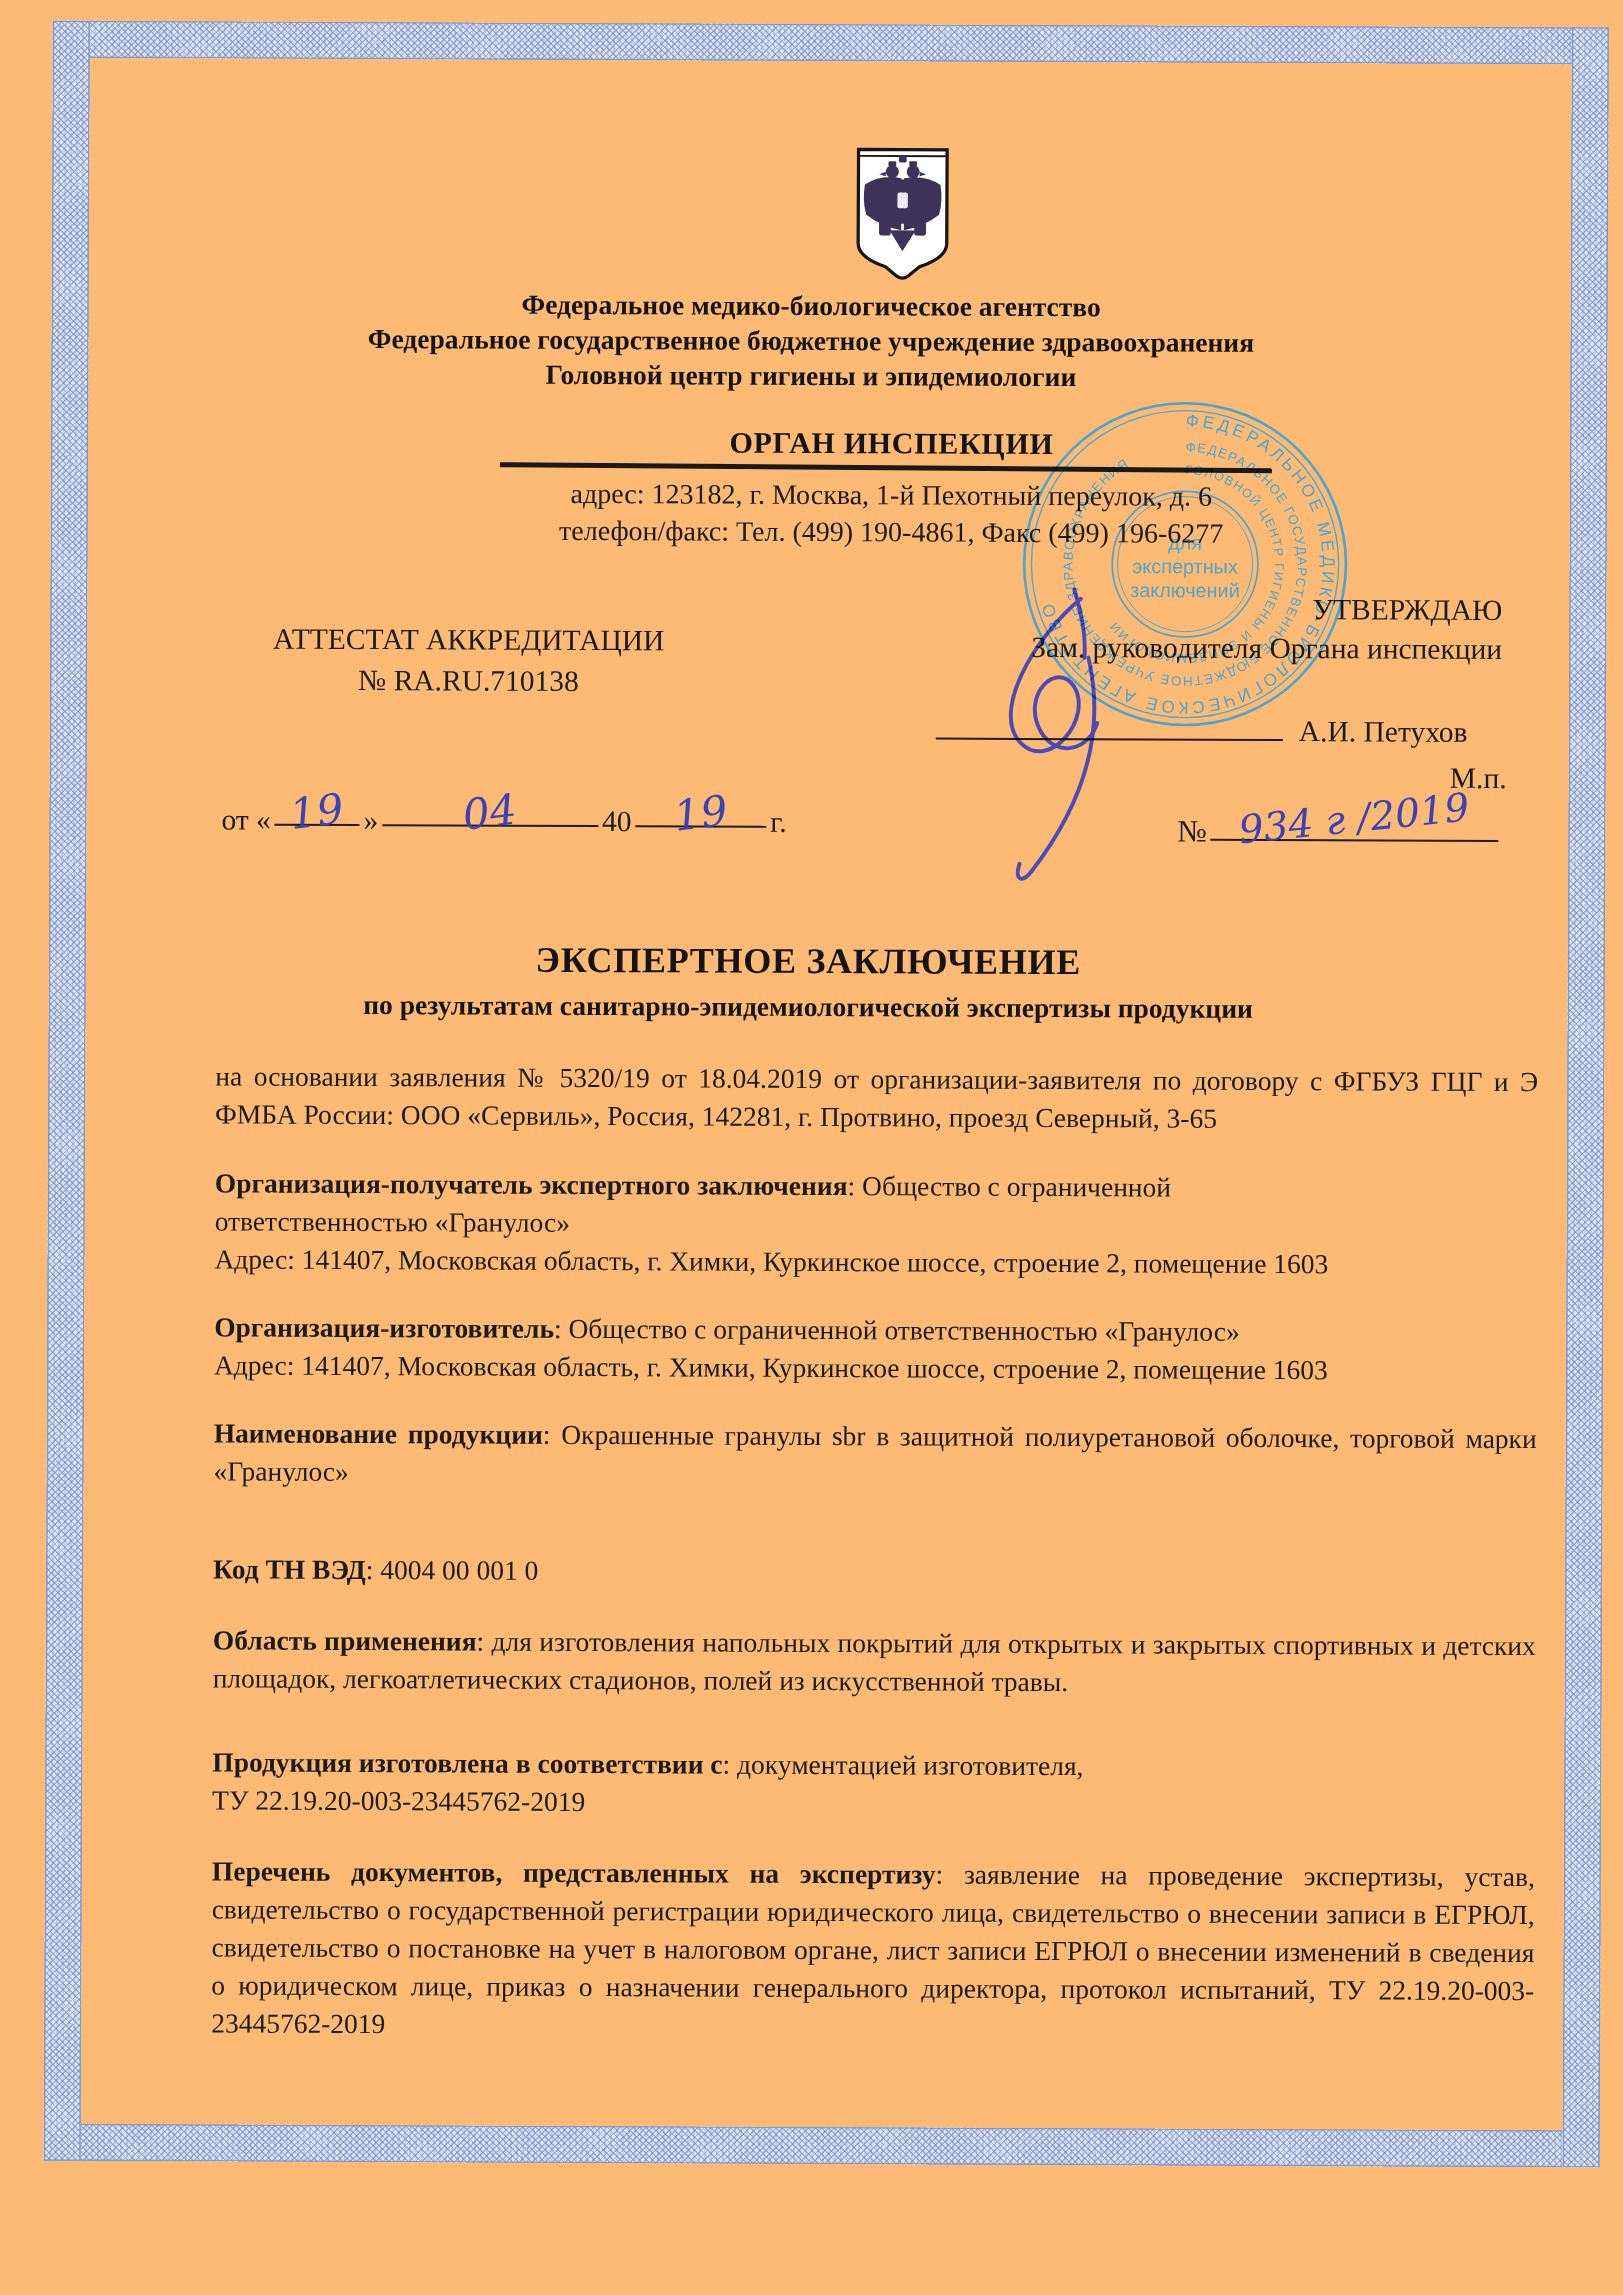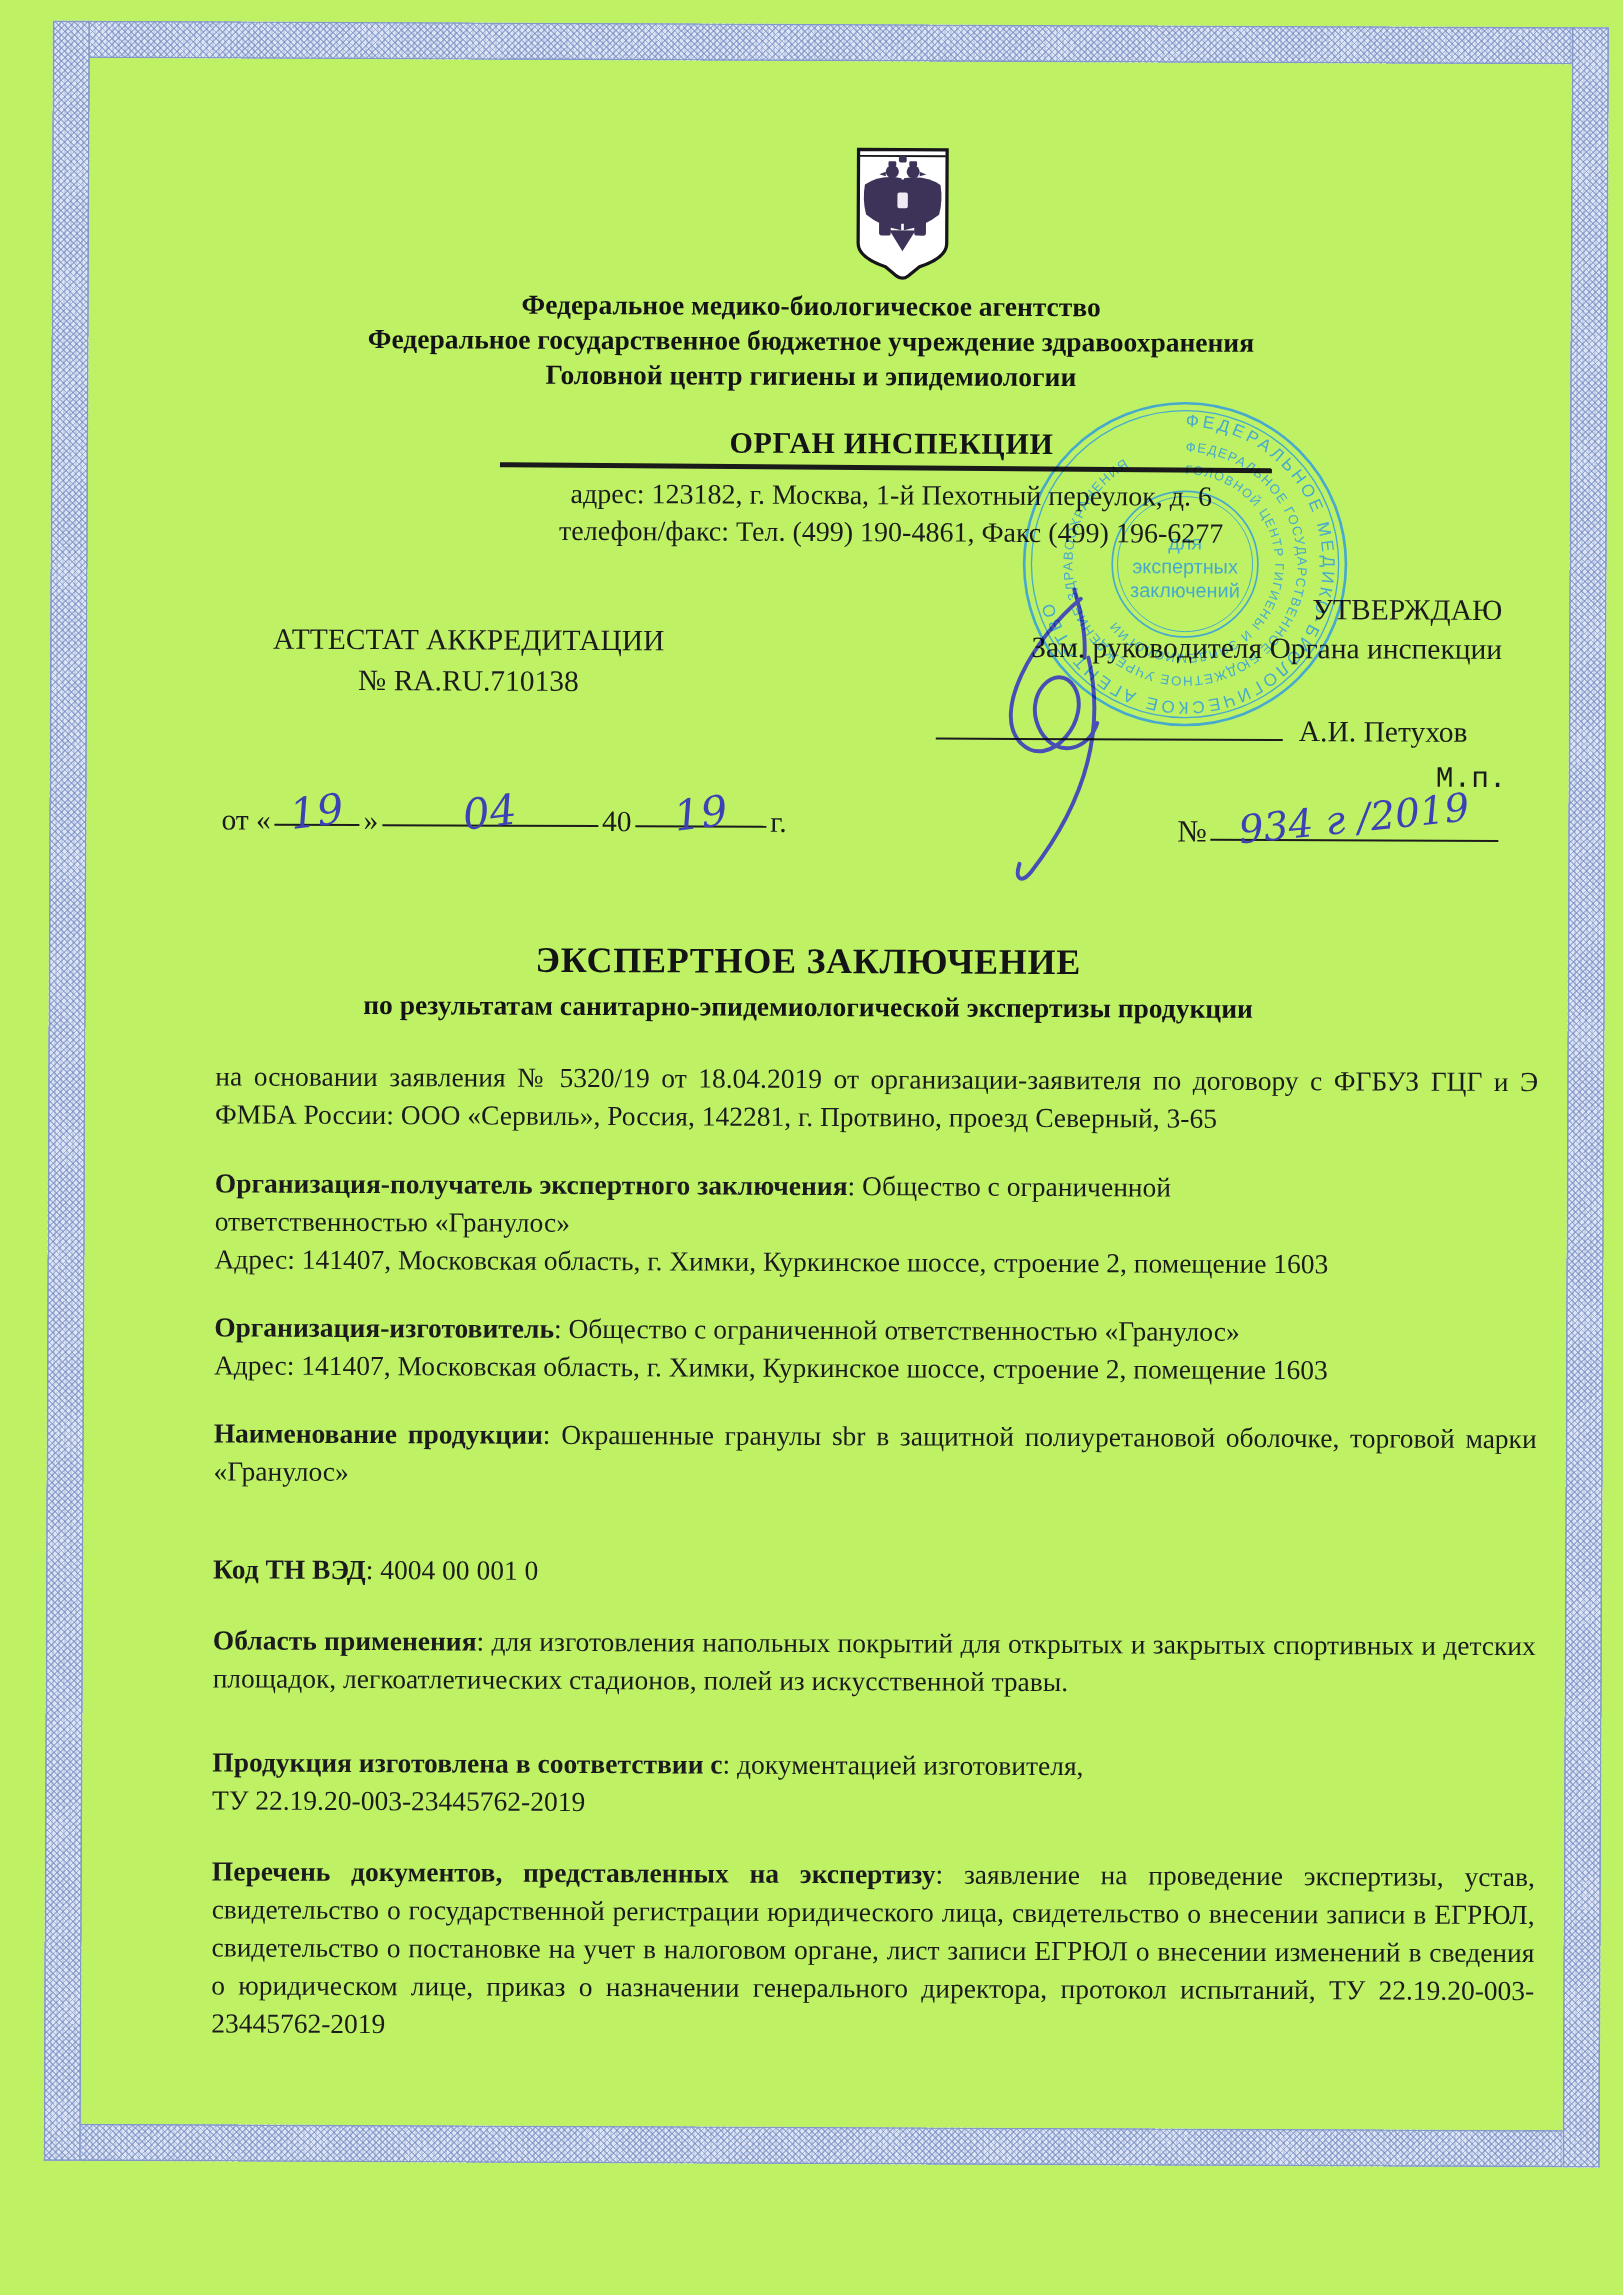--- a/index.html
+++ b/index.html
@@ -1,17 +1,17 @@
 <!DOCTYPE html>
 <html style="font-size:10.5px"><head>
 <meta charset="utf-8">
 <style>
   html,body{margin:0;padding:0;background:#ffffff;}
   body{width:1623px;height:2295px;position:relative;font-family:"Liberation Serif","DejaVu Serif",serif;color:#1b1b1d;}
-  .sheet{position:absolute;inset:0;background:#bef264;overflow:hidden;}
+  .sheet{position:absolute;inset:0;background:#fdba74;overflow:hidden;}
   .scan{position:absolute;inset:0;transform:rotate(0.25deg);transform-origin:50% 40%;}
 
   
   .frame{position:absolute;
     background:
       repeating-linear-gradient(45deg, rgba(110,133,190,.55) 0 1.3px, rgba(255,255,255,0) 1.3px 4.6px),
       repeating-linear-gradient(-45deg, rgba(110,133,190,.55) 0 1.3px, rgba(255,255,255,0) 1.3px 4.6px),
       repeating-linear-gradient(90deg, rgba(150,168,215,.35) 0 2px, rgba(255,255,255,0) 2px 5.9px),
       #dde4f3;
     box-shadow:inset 0 0 0 1.3px #8198c9;}
@@ -24,21 +24,21 @@
 
   .organ-block{position:absolute;left:497px;top:424px;width:785px;text-align:center;font-size:28px;line-height:37px;}
   .organ-title{font-weight:bold;font-size:30px;letter-spacing:0.7px;color:#141416;}
   .organ-underline{height:4.6px;background:#1a1a1a;width:772px;margin:3.9px 0 6.5px 1.3px;transform:rotate(0.2deg);}
 
   .accred{position:absolute;left:196px;top:621px;width:543px;text-align:center;font-size:29.5px;line-height:41px;}
   .approve{position:absolute;right:122px;top:588px;width:615px;text-align:right;font-size:29.5px;line-height:39px;}
   .sig-row{position:absolute;left:935px;top:706px;width:609px;font-size:29.5px;white-space:nowrap;}
   .sig-line{display:inline-block;width:347px;border-bottom:2.6px solid #1c1c1c;height:31px;vertical-align:baseline;}
   .sig-name{margin-left:16px;}
-  .mp{position:absolute;right:117px;top:759px;font-size:29.5px;font-family:Liberation Mono, monospace;}
+  .mp{position:absolute;right:117px;top:759px;font-size:29.5px;}
 
   .date-row{position:absolute;left:221px;top:793px;font-size:29.5px;white-space:nowrap;}
   .slot{display:inline-block;border-bottom:2.6px solid #1c1c1c;height:33px;text-align:center;vertical-align:baseline;margin:0 3.9px;}
   .slot.day{width:85px;} .slot.month{width:216px;} .slot.year{width:131px;}
   .hw{font-family:"DejaVu Serif","Liberation Serif",serif;font-style:italic;color:#3e41b5;display:inline-block;}
   .hw.d{font-size:42px;transform:rotate(-7deg) translateY(-3.9px);}
   .num-row{position:absolute;left:1177px;top:804px;font-size:31px;white-space:nowrap;}
   .slot.num{width:288px;}
   .hw.n{font-size:39px;transform:rotate(-6deg) translateY(-10.5px);}
 

